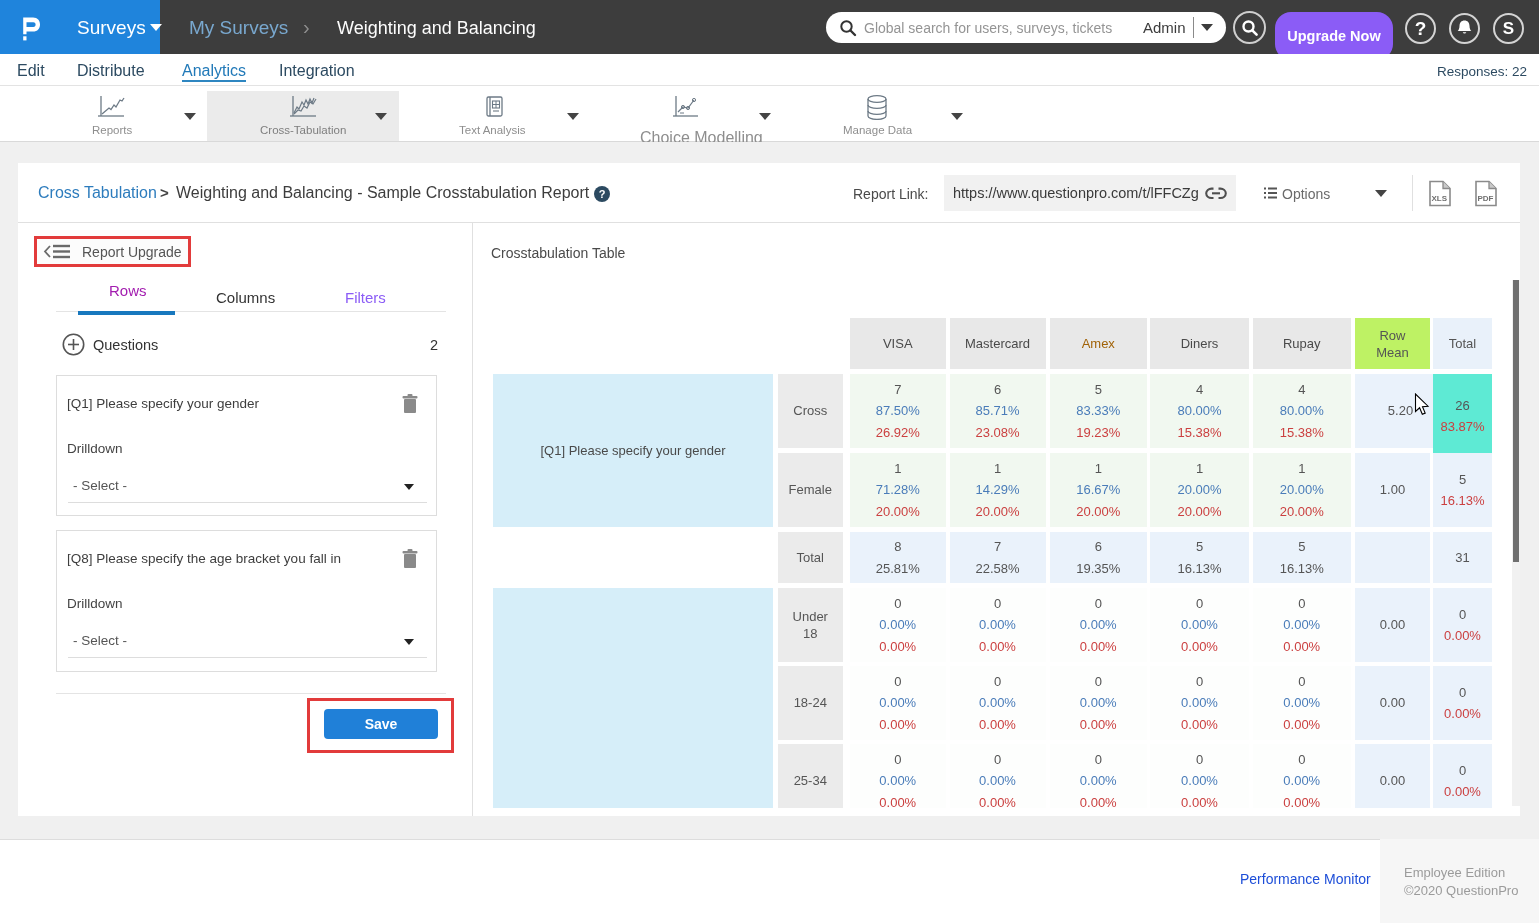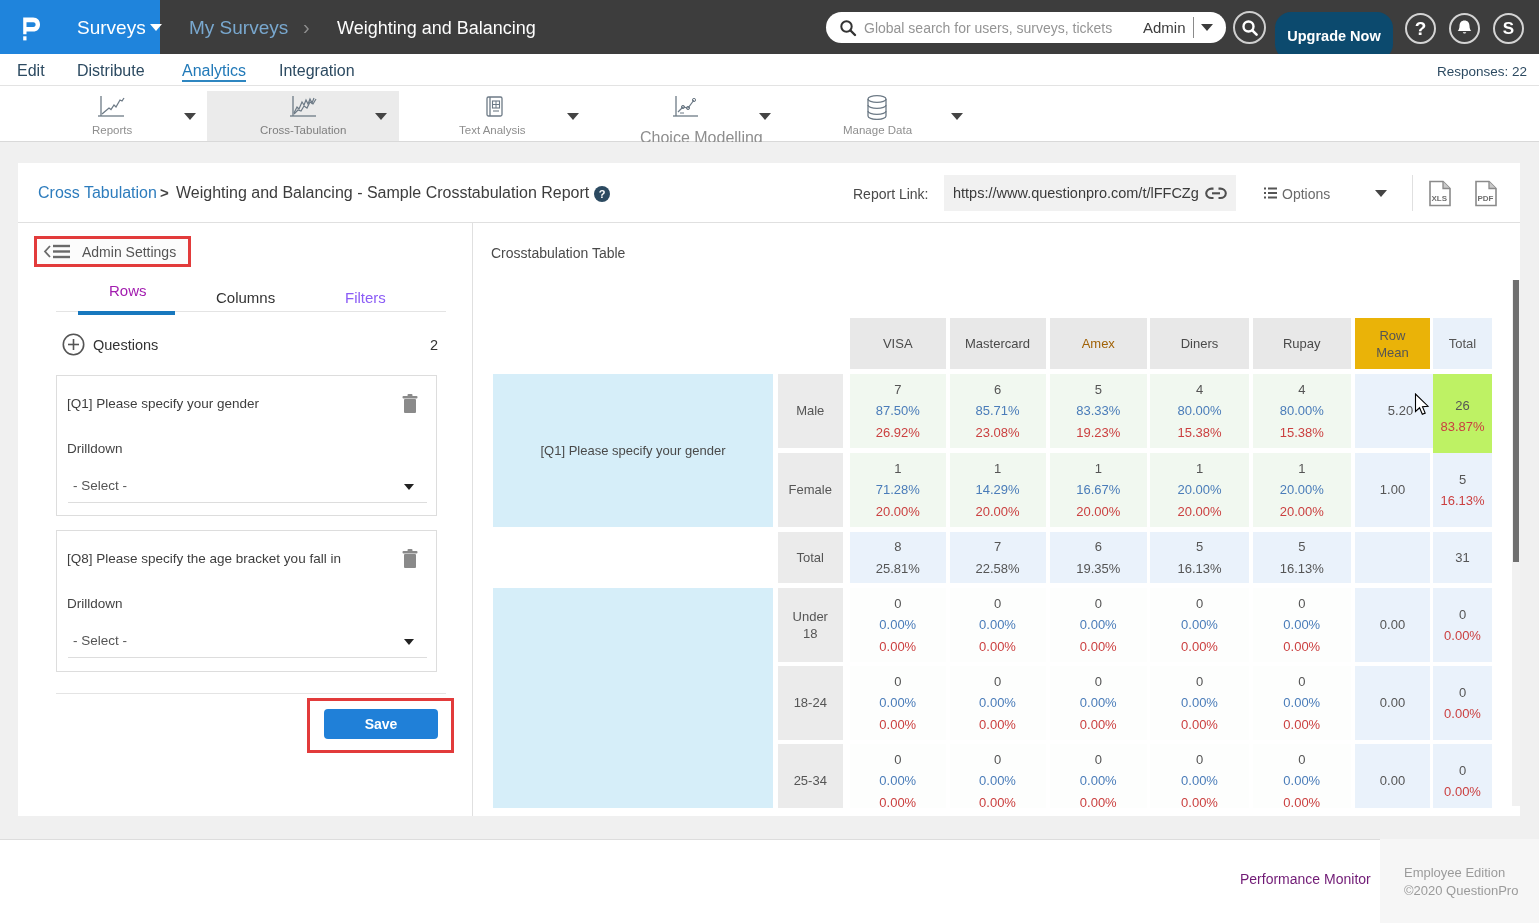--- a/index.html
+++ b/index.html
@@ -36,21 +36,21 @@
 <div class="a" style="left:1143px;top:19px;font-size:15px;color:#3c3c3c">Admin</div>
 <div class="a" style="left:1193px;top:17px;width:1px;height:21px;background:#8a8a8a"></div>
 <div class="a tri" style="left:1201px;top:24px;border-top-color:#3c3c3c"></div>
 
 <div class="a" style="left:1233px;top:11px;width:33px;height:33px;border:2px solid #cfcfcf;border-radius:50%"></div>
 <svg class="a" style="left:1241px;top:19px" width="18" height="18" viewBox="0 0 18 18">
     <circle cx="7.5" cy="7.5" r="5" fill="none" stroke="#fff" stroke-width="2.4"></circle>
     <line x1="11.3" y1="11.3" x2="15.6" y2="15.6" stroke="#fff" stroke-width="2.6" stroke-linecap="round"></line>
   </svg>
 
-<div class="a cc" style="left:1275px;top:12px;width:118px;height:48px;background:#0c4a6e;border-radius:16px;color:#fff;font-size:14.5px;font-weight:bold">Upgrade Now</div>
+<div class="a cc" style="left:1275px;top:12px;width:118px;height:48px;background:#8b5cf6;border-radius:16px;color:#fff;font-size:14.5px;font-weight:bold">Upgrade Now</div>
 
 <div class="a cc" style="left:1405px;top:13px;width:31px;height:31px;border:2px solid #d4d4d4;border-radius:50%;color:#fff;font-size:19px;font-weight:bold">?</div>
 <div class="a cc" style="left:1449px;top:13px;width:31px;height:31px;border:2px solid #d4d4d4;border-radius:50%">
 <svg width="19" height="19" viewBox="0 0 16 16">
       <path fill="#fff" d="M8 1.2c-2.6 0-4.2 1.9-4.2 4.4 0 2.8-.9 3.8-1.6 4.5h11.6c-.7-.7-1.6-1.7-1.6-4.5 0-2.5-1.6-4.4-4.2-4.4z"></path>
       <path fill="#fff" d="M6.5 11.2a1.6 1.6 0 0 0 3 0z"></path>
     </svg>
 </div>
 <div class="a cc" style="left:1493px;top:13px;width:31px;height:31px;border:2px solid #d4d4d4;border-radius:50%;color:#fff;font-size:17px;font-weight:bold">S</div>
 
@@ -155,21 +155,21 @@
 
 <div class="a" style="left:472px;top:223px;width:1px;height:593px;background:#e0e0e0"></div>
 
 <div class="a" style="left:34px;top:236px;width:157px;height:31px;border:3px solid #e23b3b;background:#fcfcfc"></div>
 <svg class="a" style="left:43px;top:243px" width="28" height="17" viewBox="0 0 28 17">
   <path d="M7 3 L2 8.5 L7 14" fill="none" stroke="#6a6a6a" stroke-width="1.8"></path>
   <line x1="10" y1="3" x2="27" y2="3" stroke="#6a6a6a" stroke-width="2.4"></line>
   <line x1="10" y1="8.5" x2="27" y2="8.5" stroke="#6a6a6a" stroke-width="2.4"></line>
   <line x1="10" y1="14" x2="27" y2="14" stroke="#6a6a6a" stroke-width="2.4"></line>
 </svg>
-<div class="a" style="left:82px;top:244px;font-size:14px;color:#555">Admin Settings</div>
+<div class="a" style="left:82px;top:244px;font-size:14px;color:#555">Report Upgrade</div>
 
 <div class="a" style="left:56px;top:311px;width:390px;height:1px;background:#e4e4e4"></div>
 <div class="a" style="left:109px;top:282px;font-size:15px;color:#a21caf">Rows</div>
 <div class="a" style="left:78px;top:311px;width:97px;height:3.5px;background:#1878be"></div>
 <div class="a" style="left:216px;top:289px;font-size:15px;color:#333">Columns</div>
 <div class="a" style="left:345px;top:289px;font-size:15px;color:#8b5cf6">Filters</div>
 
 <svg class="a" style="left:62px;top:333px" width="23" height="23" viewBox="0 0 23 23">
   <circle cx="11.5" cy="11.5" r="10.2" fill="none" stroke="#555" stroke-width="1.6"></circle>
   <line x1="6" y1="11.5" x2="17" y2="11.5" stroke="#555" stroke-width="1.6"></line>
@@ -216,51 +216,51 @@
     </div>
 <div class="cell" style="left:577px;top:95px;width:96.5px;height:51px;background:#e8e8e8;color:#a16207">
       <div>Amex</div>
     </div>
 <div class="cell" style="left:677px;top:95px;width:99px;height:51px;background:#e8e8e8;color:#4a4a4a">
       <div>Diners</div>
     </div>
 <div class="cell" style="left:779.5px;top:95px;width:98.5px;height:51px;background:#e8e8e8;color:#4a4a4a">
       <div>Rupay</div>
     </div>
-<div class="cell" style="left:882px;top:95px;width:75px;height:51px;background:#eab308;line-height:17px">
+<div class="cell" style="left:882px;top:95px;width:75px;height:51px;background:#bef264;line-height:17px">
       <div>Row<br>Mean</div>
     </div>
 <div class="cell" style="left:960px;top:95px;width:59px;height:51px;background:#e9f1fa">
       <div>Total</div>
     </div>
 <div class="cell" style="left:20px;top:151px;width:280px;height:153px;background:#d6eef9;color:#4a4a4a">
       <div>[Q1] Please specify your gender</div>
     </div>
 <div class="cell" style="left:305px;top:151px;width:64.5px;height:74px;background:#ebebeb">
-      <div>Male</div>
+      <div>Cross</div>
     </div>
 <div class="cell" style="left:376.5px;top:151px;width:96.5px;height:74px;background:#f1f8f0">
       <div>7<br><span class="b">87.50%</span><br><span class="r">26.92%</span></div>
     </div>
 <div class="cell" style="left:476.5px;top:151px;width:96px;height:74px;background:#f1f8f0">
       <div>6<br><span class="b">85.71%</span><br><span class="r">23.08%</span></div>
     </div>
 <div class="cell" style="left:577px;top:151px;width:96.5px;height:74px;background:#f1f8f0">
       <div>5<br><span class="b">83.33%</span><br><span class="r">19.23%</span></div>
     </div>
 <div class="cell" style="left:677px;top:151px;width:99px;height:74px;background:#f1f8f0">
       <div>4<br><span class="b">80.00%</span><br><span class="r">15.38%</span></div>
     </div>
 <div class="cell" style="left:779.5px;top:151px;width:98.5px;height:74px;background:#f1f8f0">
       <div>4<br><span class="b">80.00%</span><br><span class="r">15.38%</span></div>
     </div>
 <div class="cell" style="left:882px;top:151px;width:91px;height:74px;background:#eaf2fb">
       <div>5.20</div>
     </div>
-<div class="cell" style="left:960px;top:151px;width:59px;height:84px;background:#bef264">
+<div class="cell" style="left:960px;top:151px;width:59px;height:84px;background:#5eead4">
       <div>26<br><span class="r">83.87%</span></div>
     </div>
 <div class="cell" style="left:305px;top:230px;width:64.5px;height:74px;background:#ebebeb">
       <div>Female</div>
     </div>
 <div class="cell" style="left:376.5px;top:230px;width:96.5px;height:74px;background:#f1f8f0">
       <div>1<br><span class="b">71.28%</span><br><span class="r">20.00%</span></div>
     </div>
 <div class="cell" style="left:476.5px;top:230px;width:96px;height:74px;background:#f1f8f0">
       <div>1<br><span class="b">14.29%</span><br><span class="r">20.00%</span></div>
@@ -378,18 +378,18 @@
       <div>0<br><span class="r">0.00%</span></div>
     </div>
 
 </div>
 
 <div class="a" style="left:1512px;top:280px;width:8px;height:526px;background:#f1f1f1"></div>
 <div class="a" style="left:1513px;top:280px;width:6px;height:282px;background:#6f6f6f"></div>
 
 <div class="a" style="left:0;top:839px;width:1539px;height:84px;background:#fff;border-top:1px solid #ddd"></div>
 <div class="a" style="left:1380px;top:839px;width:159px;height:84px;background:#f6f6f6"></div>
-<div class="a" style="left:1240px;top:871px;font-size:14px;color:#701a75">Performance Monitor</div>
+<div class="a" style="left:1240px;top:871px;font-size:14px;color:#1d4ed8">Performance Monitor</div>
 <div class="a" style="left:1404px;top:864px;font-size:13px;color:#9b9b9b;line-height:18px">Employee Edition<br>©2020 QuestionPro</div>
 
 <svg class="a" style="left:1414px;top:393px" width="18" height="24" viewBox="0 0 18 24">
   <path d="M1.5 1 L1.5 18.5 L5.6 14.8 L8.3 21.3 L11.2 20.1 L8.5 13.7 L14 13.2 Z" fill="#fff" stroke="#000" stroke-width="1.1"></path>
 </svg>
 
 </body></html>

